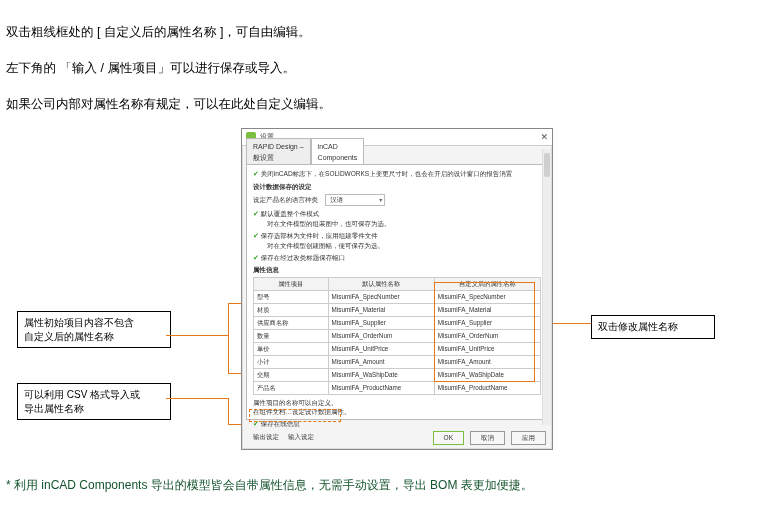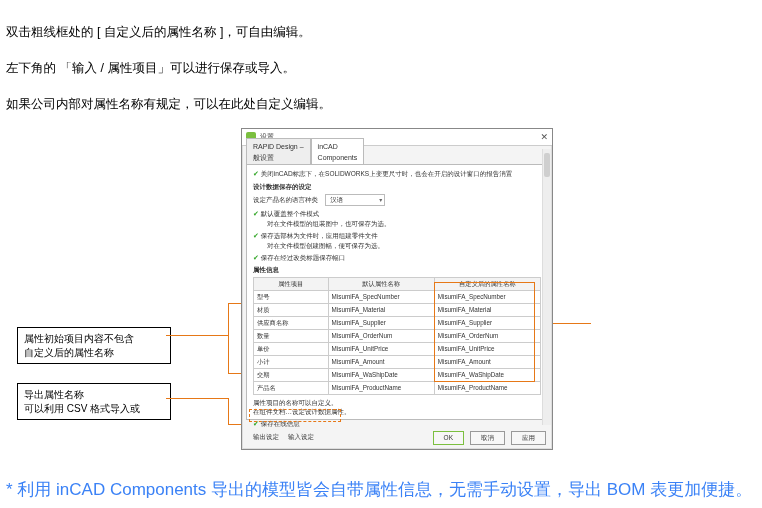--- a/index.html
+++ b/index.html
@@ -6,21 +6,21 @@
     margin: 0;
     padding: 6px;
     font-family: "Microsoft YaHei", "SimSun", sans-serif;
     font-size: 12.5px;
     line-height: 1.6;
     background: #fff;
     width: 762px;
     box-sizing: border-box;
   }
   .para { margin: 16px 0 14px 0; }
-  .footnote { color: #3b82f6; font-size: 17px; margin-top: 18px; }
+  .footnote { color: #14532d; font-size: 12px; margin-top: 18px; }
 
   
   .figure {
     position: relative;
     width: 740px;
     height: 330px;
     margin: 6px auto 0 auto;
   }
 
   
@@ -121,30 +121,33 @@
 </style>
 </head>
 <body>
 
 <div class="para">双击粗线框处的 [ 自定义后的属性名称 ]，可自由编辑。</div>
 <div class="para">左下角的 「输入 / 属性项目」可以进行保存或导入。</div>
 <div class="para">如果公司内部对属性名称有规定，可以在此处自定义编辑。</div>
 
 <div class="figure">
 
-  <div class="callout" style="left:6px; top:199px; width:140px;">
+  <div class="callout" style="left:6px; top:183px; width:140px;">
     <div class="row">属性初始项目内容不包含</div>
     <div class="row">自定义后的属性名称</div>
   </div>
 
   <div class="callout" style="left:6px; top:255px; width:140px;">
+    <div class="row">可以利用 CSV 格式导入或</div>
     <div class="row">导出属性名称</div>
-    <div class="row">可以利用 CSV 格式导入或</div>
-  </div>
-
+  </div>
+
+  <div class="callout" style="left:580px; top:187px; width:110px;">
+    <div class="row">双击修改属性名称</div>
+  </div>
 
   <div class="hline" style="left:155px; top:207px; width:62px;"></div>
   <div class="vline" style="left:217px; top:207px; height:38px;"></div>
   <div class="vline" style="left:217px; top:207px; height:-0px;"></div>
   <div class="vline" style="left:217px; top:207px; height:0;"></div>
   <div class="vline" style="left:217px; top:207px; height:0;"></div>
   <div class="vline" style="left:217px; top:207px; height:0;"></div>
   <div class="vline" style="left:217px; top:207px; height:0;"></div>
   <div class="vline" style="left:217px; top:175px; height:70px;"></div>
   <div class="hline" style="left:217px; top:175px; width:30px;"></div>

